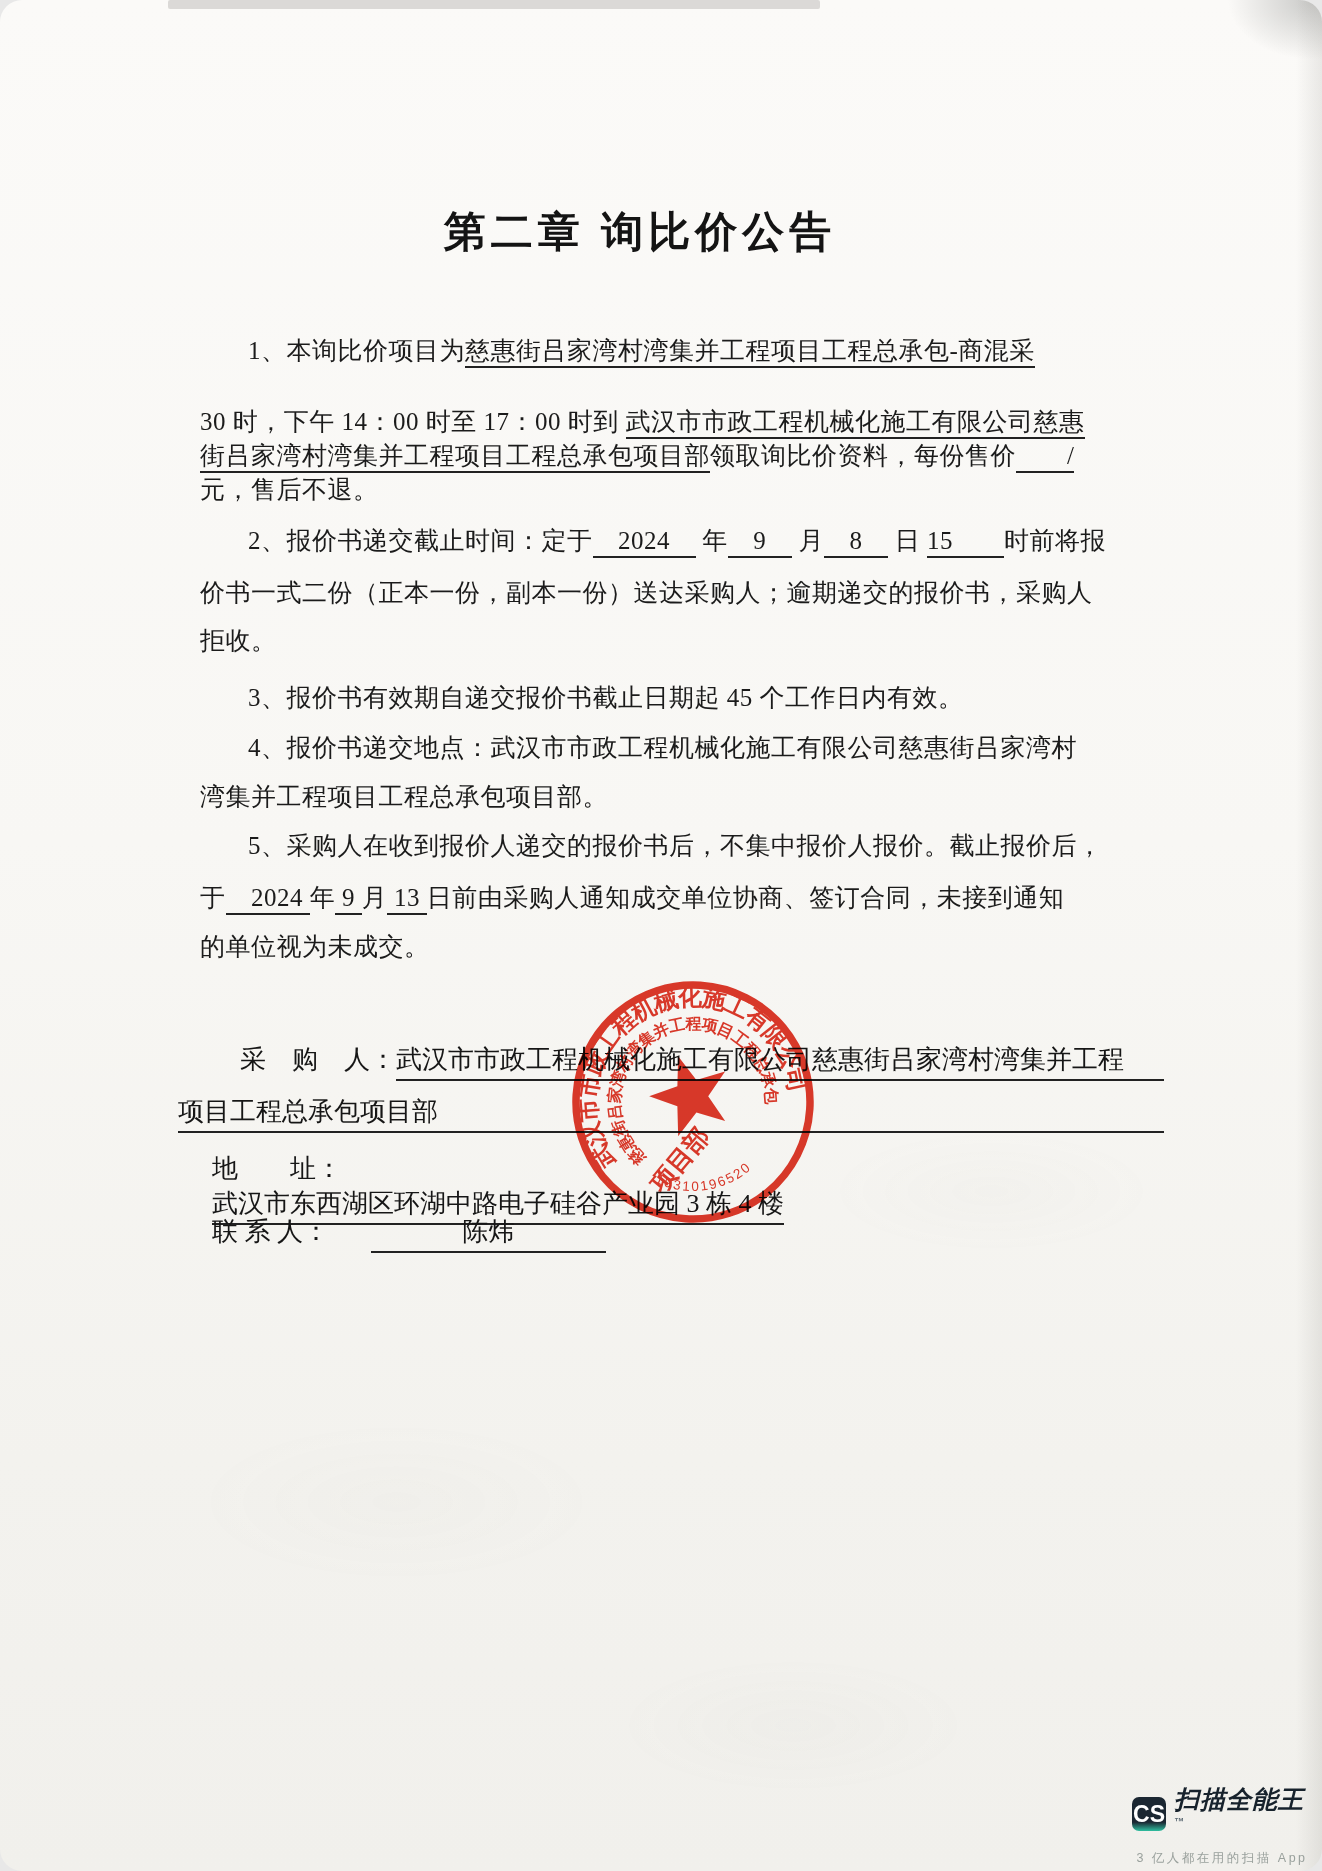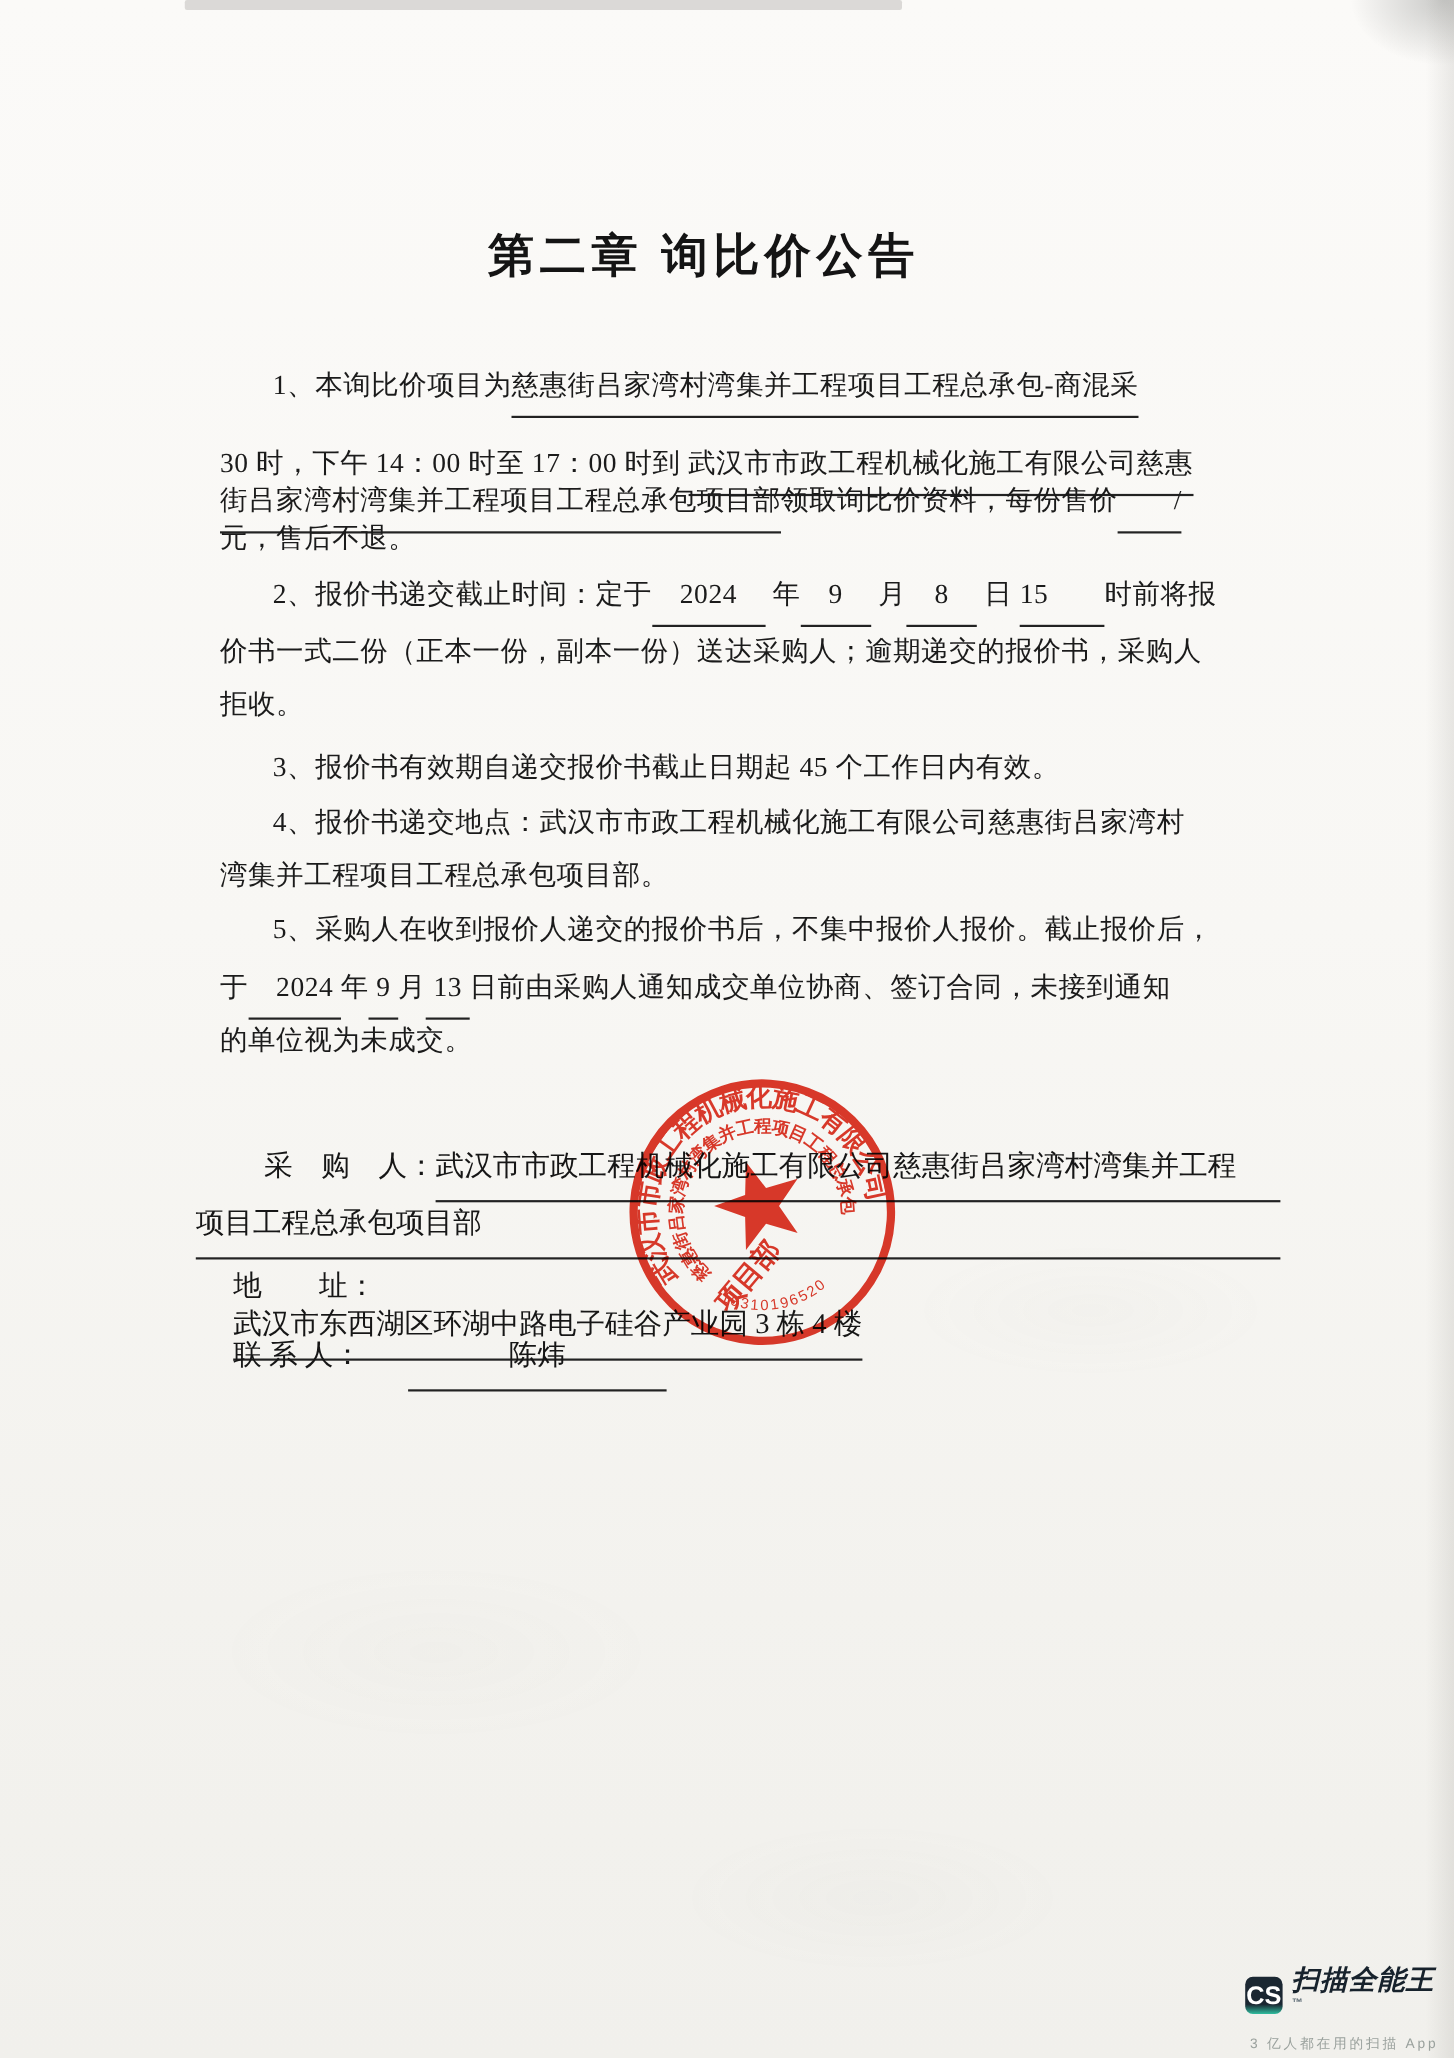--- a/index.html
+++ b/index.html
@@ -4,40 +4,41 @@
 <style>
   html,body{margin:0;padding:0;background:#e8e8e8;}
   .page{
     position:relative;
     width:1322px;height:1871px;
     margin:0 auto;
     background:linear-gradient(180deg,#fbfaf8 0%,#f8f7f4 45%,#f3f2ee 78%,#f1f0ec 100%);
     overflow:hidden;
     font-family:"Liberation Serif",serif;
     color:#1c1c1c;
+    border-radius:22px;
   }
   .edge-right{position:absolute;top:0;right:0;width:26px;height:100%;
     background:linear-gradient(90deg,rgba(0,0,0,0) 0%,rgba(120,118,112,.14) 100%);}
   .scan-bar{position:absolute;top:0;left:168px;width:652px;height:9px;background:#c9c8c4;opacity:.65;border-radius:2px;}
   .corner-smudge{position:absolute;top:0;right:0;width:95px;height:60px;
     background:radial-gradient(ellipse at 90% 0%,rgba(110,112,110,.35),rgba(110,112,110,0) 70%);}
   .mottle{position:absolute;left:0;top:900px;width:100%;height:971px;opacity:.5;
     background:
       radial-gradient(240px 90px at 75% 30%,rgba(150,150,140,.06),transparent 70%),
       radial-gradient(300px 120px at 30% 62%,rgba(150,150,140,.05),transparent 70%),
       radial-gradient(260px 100px at 60% 85%,rgba(140,145,135,.06),transparent 70%);}
 
   .title{position:absolute;top:204px;left:0;width:1280px;text-align:center;
     font-family:"Liberation Sans",sans-serif;font-weight:700;
     font-size:42px;letter-spacing:5px;color:#141414;}
 
   .bl{position:absolute;left:200px;white-space:nowrap;font-size:25px;line-height:33px;
     letter-spacing:.5px;color:#1b1b1b;}
   .ind{padding-left:48px;}
-  .u{border-bottom:2.5px solid #222;padding-bottom:14px;}
+  .u{border-bottom:2.5px solid #222;padding-bottom:2px;}
 
   .frow{position:absolute;display:flex;align-items:baseline;font-size:26px;white-space:nowrap;color:#161616;}
   .grow{flex:1 1 auto;}
   .blank-name{display:inline-block;width:235px;text-align:center;}
 
   .seal{position:absolute;left:561px;top:970px;width:264px;height:264px;
     mix-blend-mode:multiply;opacity:.93;}
 
   .wm{position:absolute;left:1132px;top:1783px;width:180px;font-family:"Liberation Sans",sans-serif;}
   .wm-row{display:flex;align-items:center;gap:8px;}

